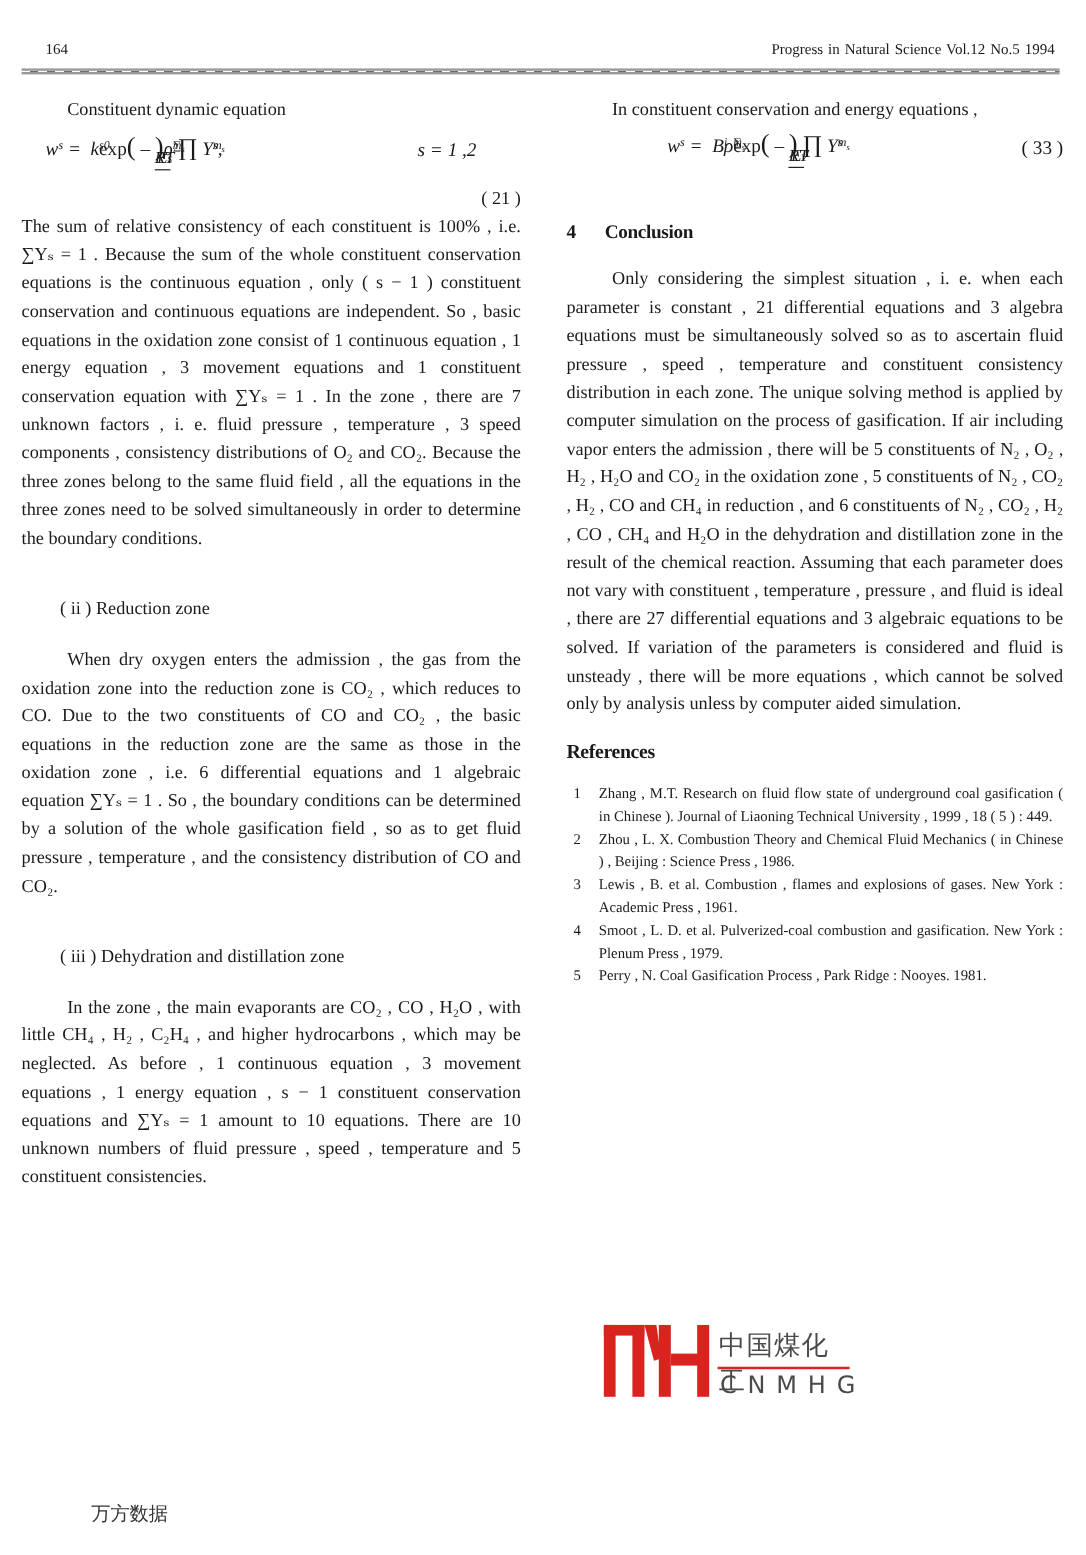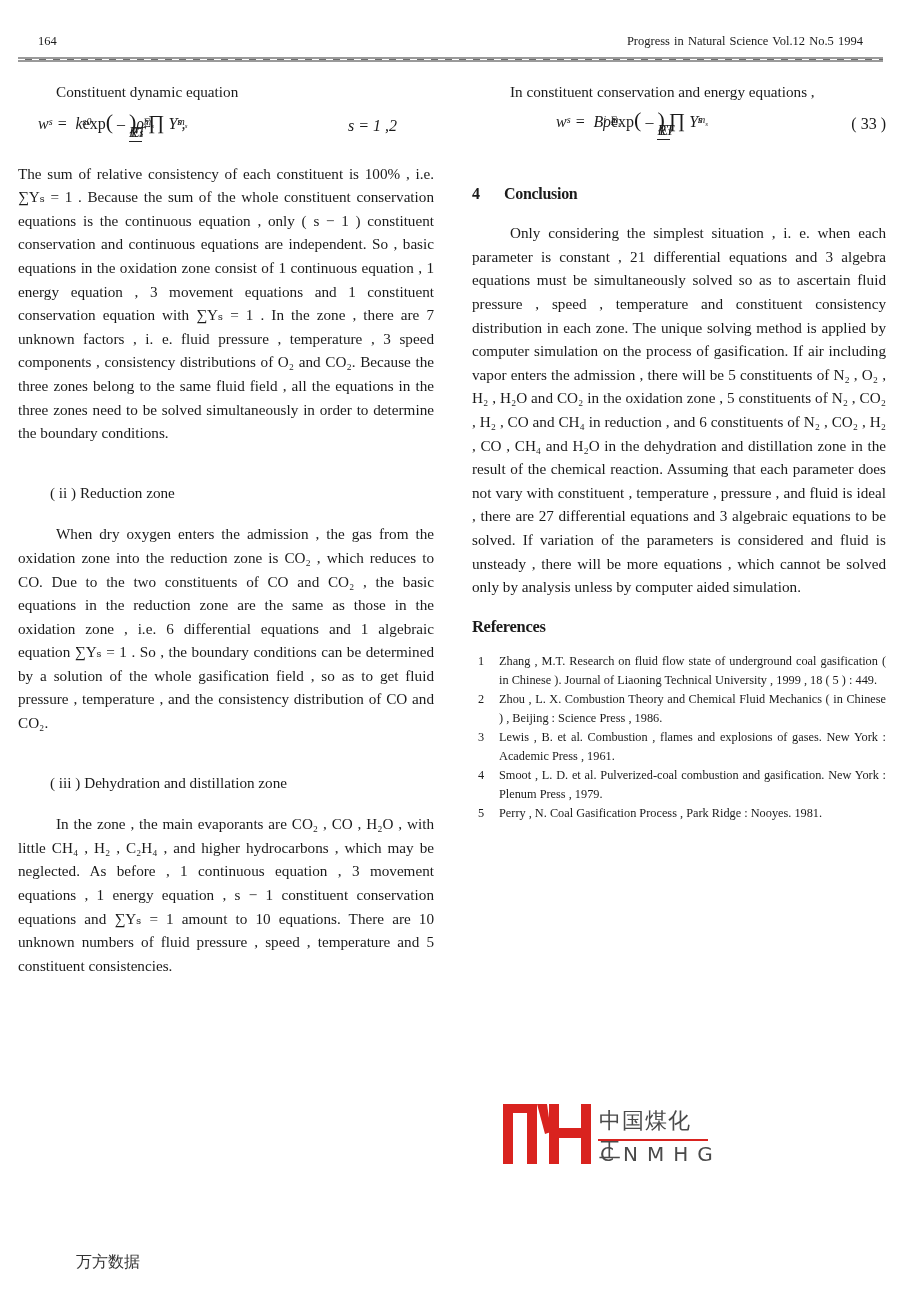--- a/index.html
+++ b/index.html
@@ -1,18 +1,18 @@
 <!DOCTYPE html>
 <html><head>
 <meta charset="utf-8">
 <style>
   html, body { margin:0; padding:0; background:#ffffff; }
   body { width:905px; height:1296px; position:relative; overflow:hidden;
          font-family:"Liberation Serif", "DejaVu Serif", serif; color:#1a1a1a; }
-  .hdr { position:absolute; top:34px; left:18px; right:42px; height:20px;
+  .hdr { position:absolute; top:34px; left:18px; right:26px; height:20px;
          font-size:12.5px; }
   .hdr .pg { position:absolute; left:20px; top:0; }
   .hdr .jr { position:absolute; right:0; top:0; word-spacing:1px; }
   .rule { position:absolute; top:57px; left:18px; right:22px; height:5px;
           border-top:2px solid #9a9a9a; border-bottom:2px solid #9a9a9a;
           background:repeating-linear-gradient(90deg,#ffffff 0 7px,#6d6d6d 7px 14px); background-clip:padding-box; height:1px; }
   .col { position:absolute; top:80px; font-size:15.2px; line-height:23.6px; text-align:justify; }
   .col.left { left:18px; width:416px; }
   .col.right { left:472px; width:414px; }
   p { margin:0; }
@@ -44,20 +44,21 @@
   <span class="jr">Progress in Natural Science   Vol.12 No.5   1994</span>
 </div>
 <div class="rule"></div>
 
 <div class="col left">
   <p class="ind">Constituent dynamic equation</p>
   <div class="eq">
     <span style="left:20px; top:6px;">w<span class="sub">s</span> &nbsp;= &nbsp;k<span class="sub">s0</span><span style="font-style:normal; position:static;">exp</span><span class="big" style="position:static;">(</span> – <span class="frac" style="position:static;"><span class="n">E<span class="sub">s</span></span><span class="d">RT</span></span><span class="big" style="position:static;">)</span>ρ<span class="sup" style="font-style:normal;">∑</span><span class="sup">m<sub style="font-size:7px;">s</sub></span> <span style="font-style:normal; font-size:20px; position:static;">∏</span> Y<span class="sub">s</span><span class="sup">m<sub style="font-size:7px;">s</sub></span> ,</span>
     <span style="left:330px; top:10px;">s = 1 ,2</span>
   </div>
+  <div style="text-align:right; margin-top:-8px;">( 21 )</div>
   <p>The sum of relative consistency of each constituent is 100% , i.e. ∑Yₛ = 1 . Because the sum of the whole constituent conservation equations is the continuous equation , only ( s − 1 ) constituent conservation and continuous equations are independent. So , basic equations in the oxidation zone consist of 1 continuous equation , 1 energy equation , 3 movement equations and 1 constituent conservation equation with ∑Yₛ = 1 . In the zone , there are 7 unknown factors , i. e. fluid pressure , temperature , 3 speed components , consistency distributions of O₂ and CO₂. Because the three zones belong to the same fluid field , all the equations in the three zones need to be solved simultaneously in order to determine the boundary conditions.</p>
   <p class="subhead">( ii ) Reduction zone</p>
   <p class="ind">When dry oxygen enters the admission , the gas from the oxidation zone into the reduction zone is CO₂ , which reduces to CO. Due to the two constituents of CO and CO₂ , the basic equations in the reduction zone are the same as those in the oxidation zone , i.e. 6 differential equations and 1 algebraic equation ∑Yₛ = 1 . So , the boundary conditions can be determined by a solution of the whole gasification field , so as to get fluid pressure , temperature , and the consistency distribution of CO and CO₂.</p>
   <p class="subhead">( iii ) Dehydration and distillation zone</p>
   <p class="ind">In the zone , the main evaporants are CO₂ , CO , H₂O , with little CH₄ , H₂ , C₂H₄ , and higher hydrocarbons , which may be neglected. As before , 1 continuous equation , 3 movement equations , 1 energy equation , s − 1 constituent conservation equations and ∑Yₛ = 1 amount to 10 equations. There are 10 unknown numbers of fluid pressure , speed , temperature and 5 constituent consistencies.</p>
 </div>
 
 <div class="col right">
   <p class="ind">In constituent conservation and energy equations ,</p>
   <div class="eq" style="height:54px;">

